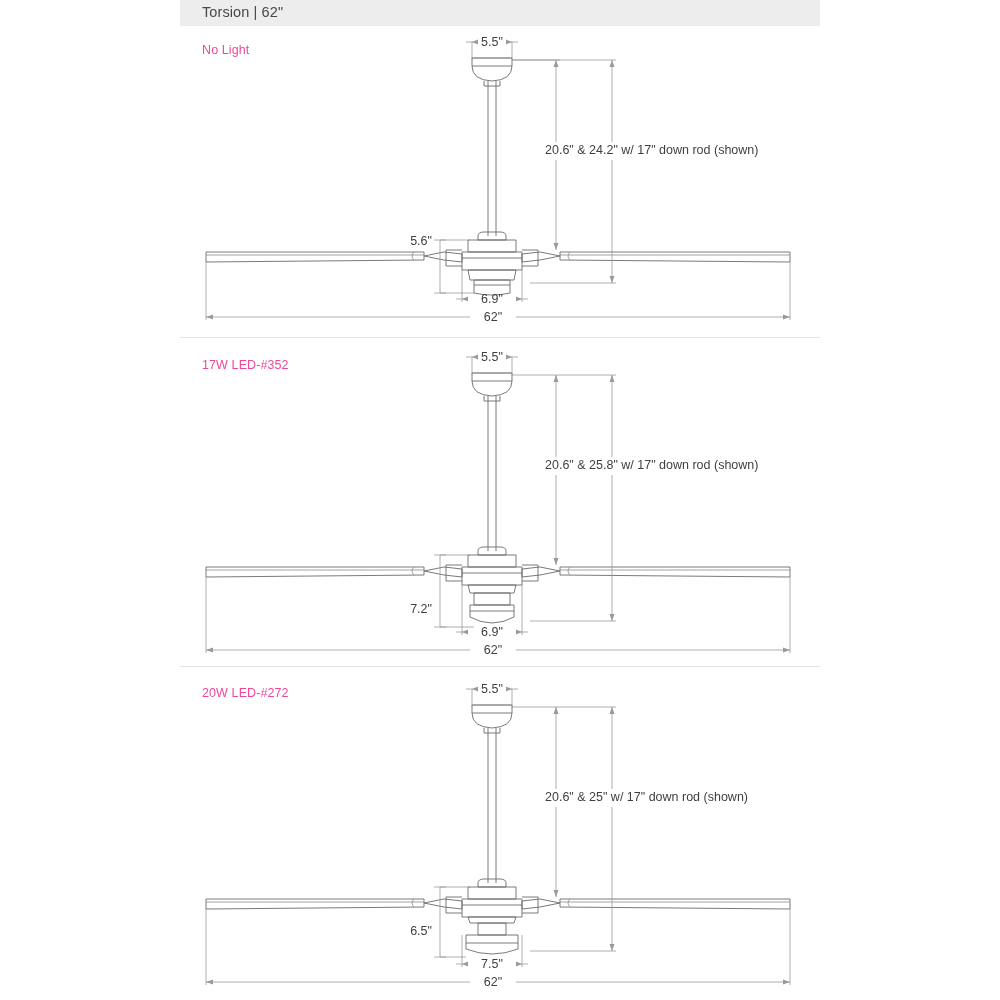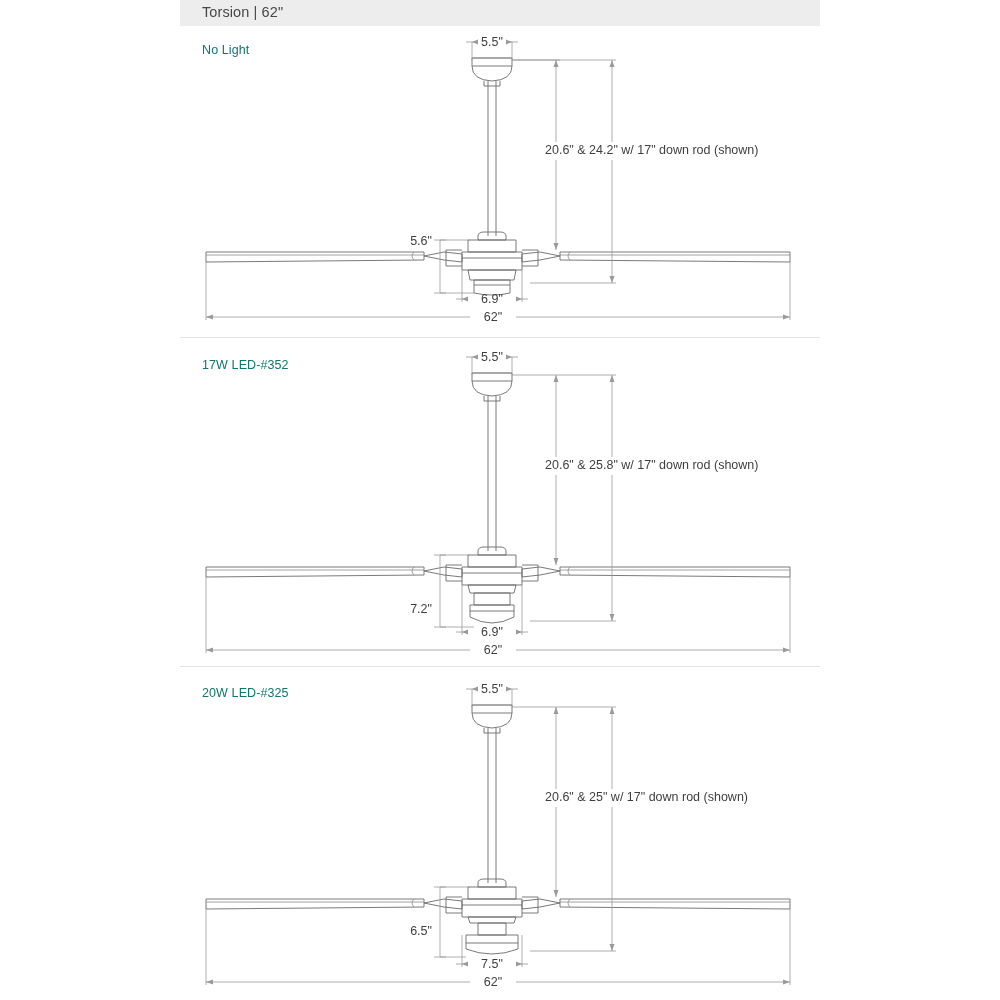--- a/index.html
+++ b/index.html
@@ -2,21 +2,21 @@
 <html><head>
 <meta charset="utf-8">
 <style>
   html,body{margin:0;padding:0;background:#ffffff;}
   body{width:1000px;height:1000px;position:relative;
        font-family:"Liberation Sans","DejaVu Sans",sans-serif;color:#3a3a3a;overflow:hidden;}
   .page{position:absolute;left:0;top:0;width:1000px;height:1000px;}
   .header-bar{position:absolute;left:180px;top:0;width:640px;height:26px;background:#ededed;}
   .header-title{position:absolute;left:202px;top:4px;font-size:14.5px;color:#474747;letter-spacing:.1px;}
   .divider{position:absolute;left:180px;width:640px;height:1px;background:#e4e4e4;}
-  .panel-label{position:absolute;font-size:12.5px;color:#0f766e;letter-spacing:.1px;white-space:nowrap;}
+  .panel-label{position:absolute;font-size:12.5px;color:#ec4899;letter-spacing:.1px;white-space:nowrap;}
   .drop-label{position:absolute;font-size:12.5px;color:#3f3f3f;white-space:nowrap;}
   svg{position:absolute;left:0;top:0;overflow:visible;}
   .ln{fill:none;stroke:#6b6b6b;stroke-width:.9;}
   .ln2{fill:none;stroke:#8a8a8a;stroke-width:.8;}
   .dim{fill:none;stroke:#9a9a9a;stroke-width:.8;}
   .dimtxt{font-family:"Liberation Sans","DejaVu Sans",sans-serif;font-size:12.5px;fill:#3f3f3f;}
   .arrow{fill:#9a9a9a;}
 </style>
 </head>
 <body>
@@ -183,21 +183,21 @@
       <line class="dim" x1="790" y1="262" x2="790" y2="338"></line>
       <line class="dim" x1="206" y1="335" x2="470" y2="335"></line>
       <line class="dim" x1="516" y1="335" x2="790" y2="335"></line>
       <polygon class="arrow" points="206,335 213,332.5 213,337.5"></polygon>
       <polygon class="arrow" points="790,335 783,332.5 783,337.5"></polygon>
       <text class="dimtxt" x="493" y="339" text-anchor="middle">62"</text>
     </g>
   </svg>
   <div class="drop-label" style="left:545px;top:458px;">20.6" &amp;  25.8" w/ 17" down rod (shown)</div>
 
-  <div class="panel-label" style="left:202px;top:686px;">20W LED-#325</div>
+  <div class="panel-label" style="left:202px;top:686px;">20W LED-#272</div>
 
   <svg width="1000" height="1000">
     <g transform="translate(0,647)">
       <path class="ln" d="M472,58 L472,66 Q472,80 492,81 Q512,80 512,66 L512,58 Z"></path>
       <line class="ln" x1="472" y1="66" x2="512" y2="66"></line>
       <line class="ln2" x1="472" y1="58" x2="512" y2="58"></line>
       <line class="ln" x1="488" y1="81" x2="488" y2="236"></line>
       <line class="ln" x1="496" y1="81" x2="496" y2="236"></line>
       <path class="ln" d="M484,81 L484,86 L500,86 L500,81"></path>
       <path class="ln" d="M478,236 Q478,232 484,232 L500,232 Q506,232 506,236 L506,240 L478,240 Z"></path>

